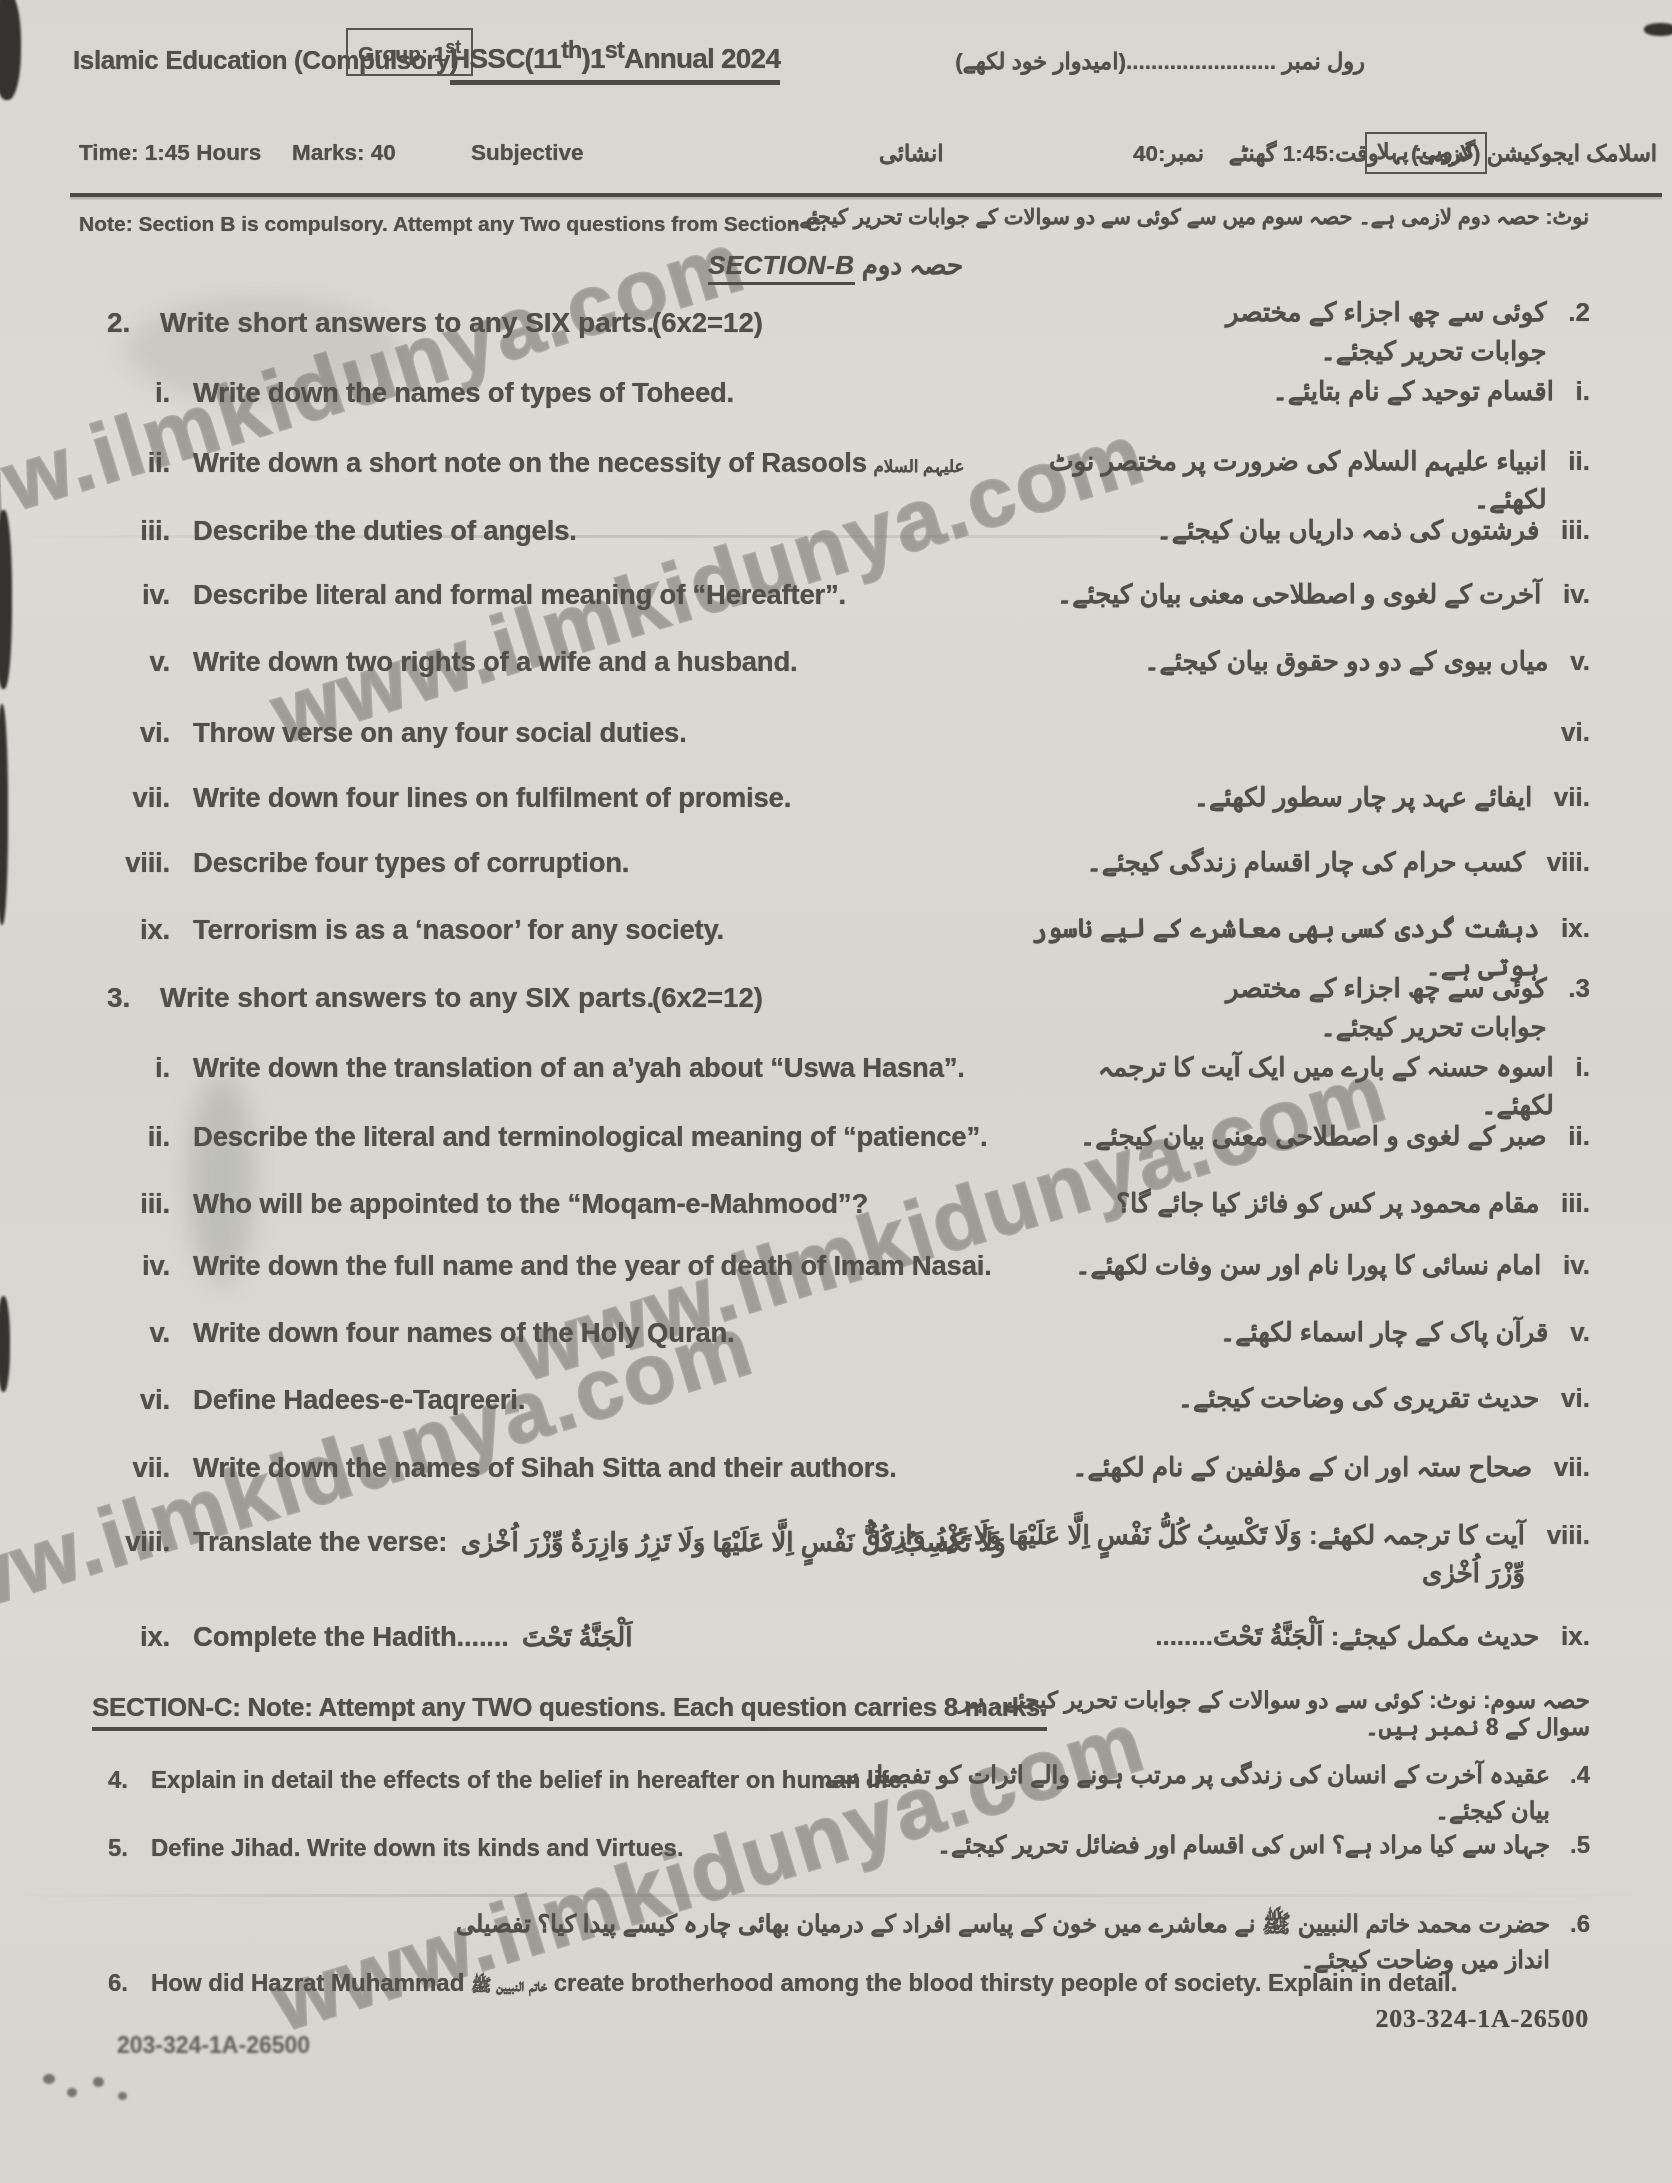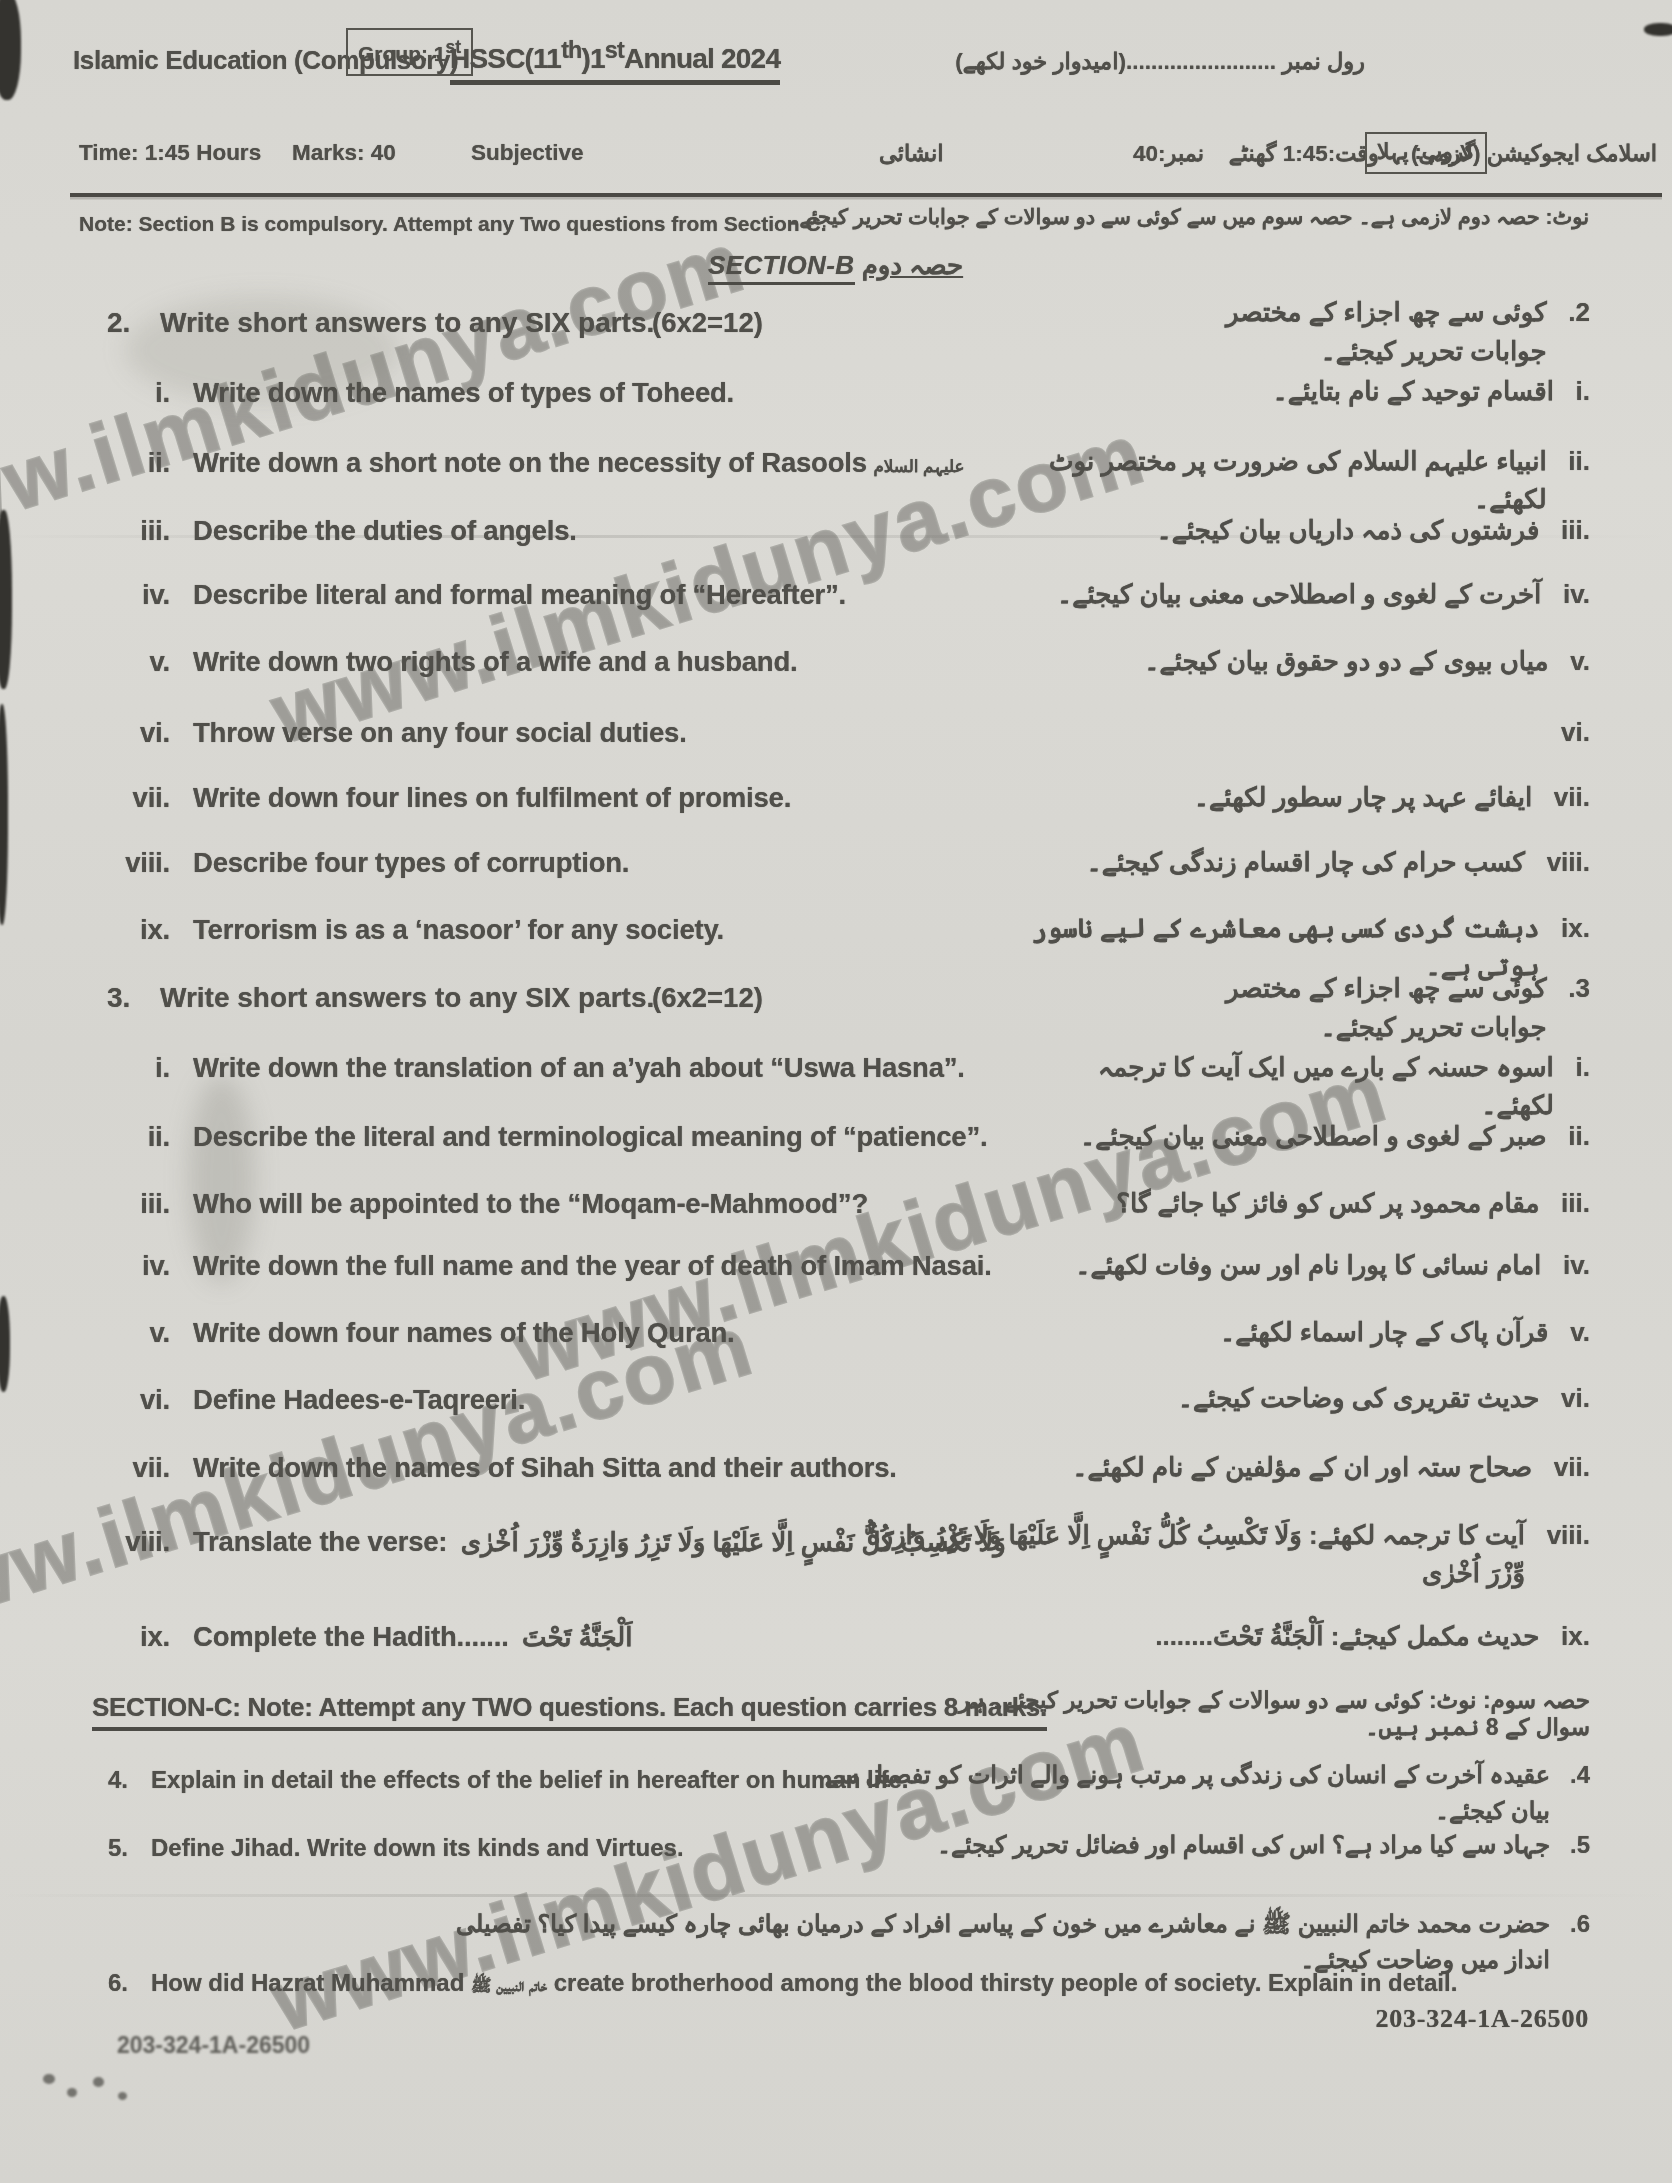--- a/index.html
+++ b/index.html
@@ -20,21 +20,21 @@
   .roll-line { right:307px; top:48px; font-size:22.5px; direction:rtl; }
   .hrow2 { top:140px; font-size:22.5px; }
   .u-group-box { border:2.5px solid #56554f; padding:5px 10px 6.7px 10px; top:132px; right:185px; font-size:21.7px; direction:rtl; }
   .rule { left:70px; right:10px; top:193px; height:4.2px; background:#4a4944; box-shadow:0 2.5px 0 rgba(74,73,68,.25); }
   .note-en { left:79px; top:212px; font-size:21px; }
   .note-ur { right:83px; top:205px; font-size:21px; direction:rtl; }
 
   
   .secb-wrap { left:0; right:0; top:250px; text-align:center; font-size:26px; }
   .secb-en { border-bottom:3.3px solid #4c4b46; padding-bottom:1.7px; letter-spacing:0.4px;font-style:italic; }
-  .secb-ur { margin-right:1px; direction:rtl; display:inline-block;text-decoration:underline; }
+  .secb-ur { margin-right:1px; direction:rtl; display:inline-block; }
   .secc-en { left:92px; top:1692px; font-size:26px; border-bottom:4.2px solid #4c4b46; padding-bottom:4.2px; letter-spacing:-0.3px; }
   .secc-ur { right:82px; top:1687px; font-size:23px; direction:rtl; max-width:667px; text-align:right; }
 
   
   .qhead { left:107px; display:flex; align-items:baseline; font-size:28px; font-weight:bold; }
   .qhead .rn { width:53px; text-align:left; flex:none; }
   .marks { left:652px; font-size:27.5px; font-weight:bold; }
   .qhead-ur { right:82px; direction:rtl; display:flex; gap:21.7px; font-size:26px; font-weight:bold; text-align:right; line-height:1.5; }
   .qhead-ur .utxt { max-width:392px; }
 

